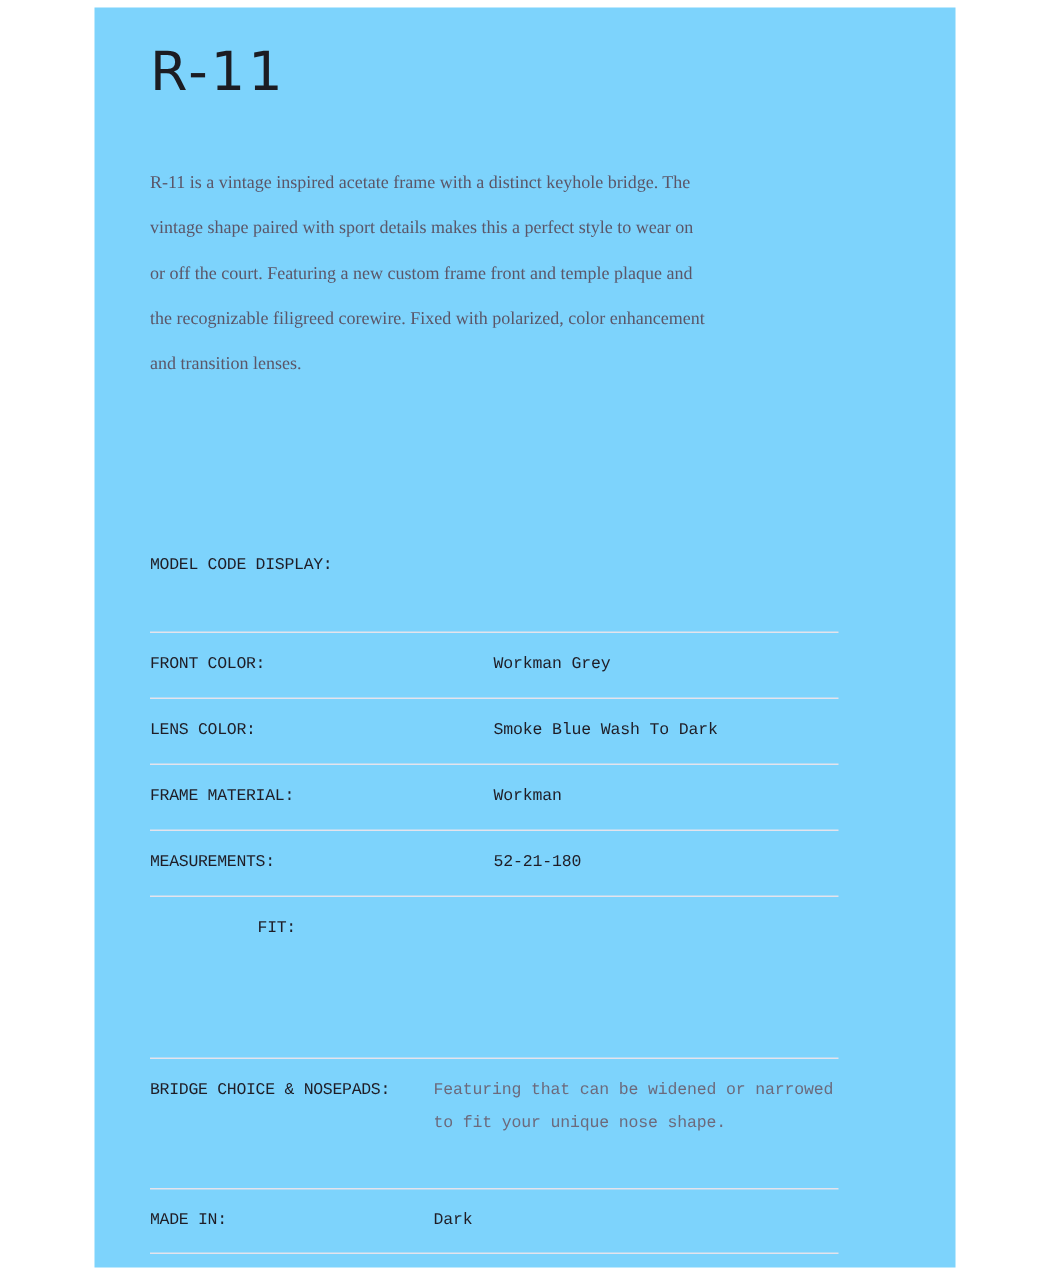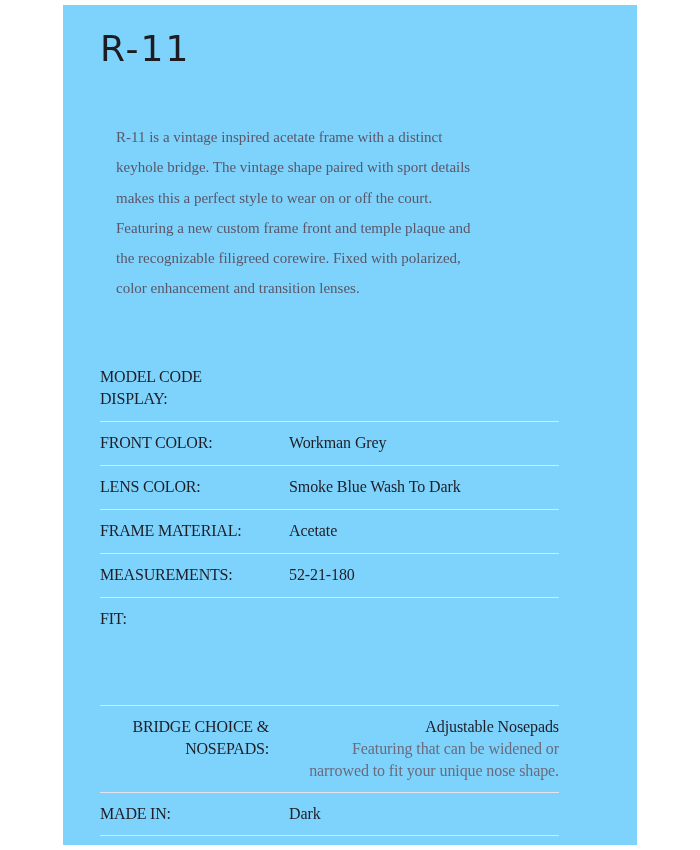--- a/index.html
+++ b/index.html
@@ -28,33 +28,33 @@
       font-size: 36px;
       letter-spacing: 2px;
       color: #1c1c22;
       line-height: 44px;
     }
     .description {
       position: absolute;
       left: 37px;
       top: 101px;
       width: 370px;
-      margin: 16px;
+      margin: 0;
       font-family: "Liberation Serif", serif;
-      font-size: 15px;
+      font-size: 12px;
       line-height: 30.3px;
       color: #5b5668;
     }
     .specs {
       position: absolute;
       left: 37px;
       top: 355px;
       width: 459px;
-      font-family: Liberation Serif, serif;
-      font-size: 16px;
+      font-family: Liberation Mono, monospace;
+      font-size: 11px;
       color: #1f1d26;
     }
     .spec-row {
       display: flex;
       border-bottom: 1.5px solid #e4e3ec;
       padding: 10px 0 10px 0;
       box-sizing: border-box;
     }
     .spec-row.first {
       padding-top: 6px;
@@ -71,23 +71,23 @@
     }
     .spec-value {
       flex: 1;
       line-height: 22px;
       letter-spacing: -0.1px;
     }
     .spec-value .sub {
       display: block;
       color: #6c6a7c;
     }
-    .row-h-single { height: 44px; }
-    .row-fit { height: 108px; }
-    .row-bridge { height: 87px; text-align: right; }
+    .row-h-single { height: 44px; gap: 40px; }
+    .row-fit { height: 108px; text-align: center; }
+    .row-bridge { height: 87px; }
     .row-made { height: 43px; align-items: center; }
   </style>
 </head>
 <body>
 
 <div class="panel">
   <h1 class="title">R-11</h1>
 
   <p class="description">R-11 is a vintage inspired acetate frame with a distinct keyhole bridge. The vintage shape paired with sport details makes this a perfect style to wear on or off the court. Featuring a new custom frame front and temple plaque and the recognizable filigreed corewire. Fixed with polarized, color enhancement and transition lenses.</p>
 
@@ -109,39 +109,38 @@
     <div class="spec-row row-h-single">
       <div class="spec-label">LENS COLOR:</div>
       <div class="spec-value">
         <span>Smoke Blue Wash To Dark</span>
       </div>
     </div>
 
     <div class="spec-row row-h-single">
       <div class="spec-label">FRAME MATERIAL:</div>
       <div class="spec-value">
-        <span>Acetate</span>
+        <span>Workman</span>
       </div>
     </div>
 
     <div class="spec-row row-h-single">
       <div class="spec-label">MEASUREMENTS:</div>
       <div class="spec-value">
         <span>52-21-180</span>
       </div>
     </div>
 
     <div class="spec-row row-fit">
       <div class="spec-label">FIT:</div>
     </div>
 
     <div class="spec-row row-bridge">
       <div class="spec-label">BRIDGE CHOICE &amp; NOSEPADS:</div>
       <div class="spec-value">
-        <span>Adjustable Nosepads</span>
         <span class="sub">Featuring that can be widened or narrowed to fit your unique nose shape.</span>
       </div>
     </div>
 
     <div class="spec-row row-made">
       <div class="spec-label">MADE IN:</div>
       <div class="spec-value">
         <span>Dark</span>
       </div>
     </div>

